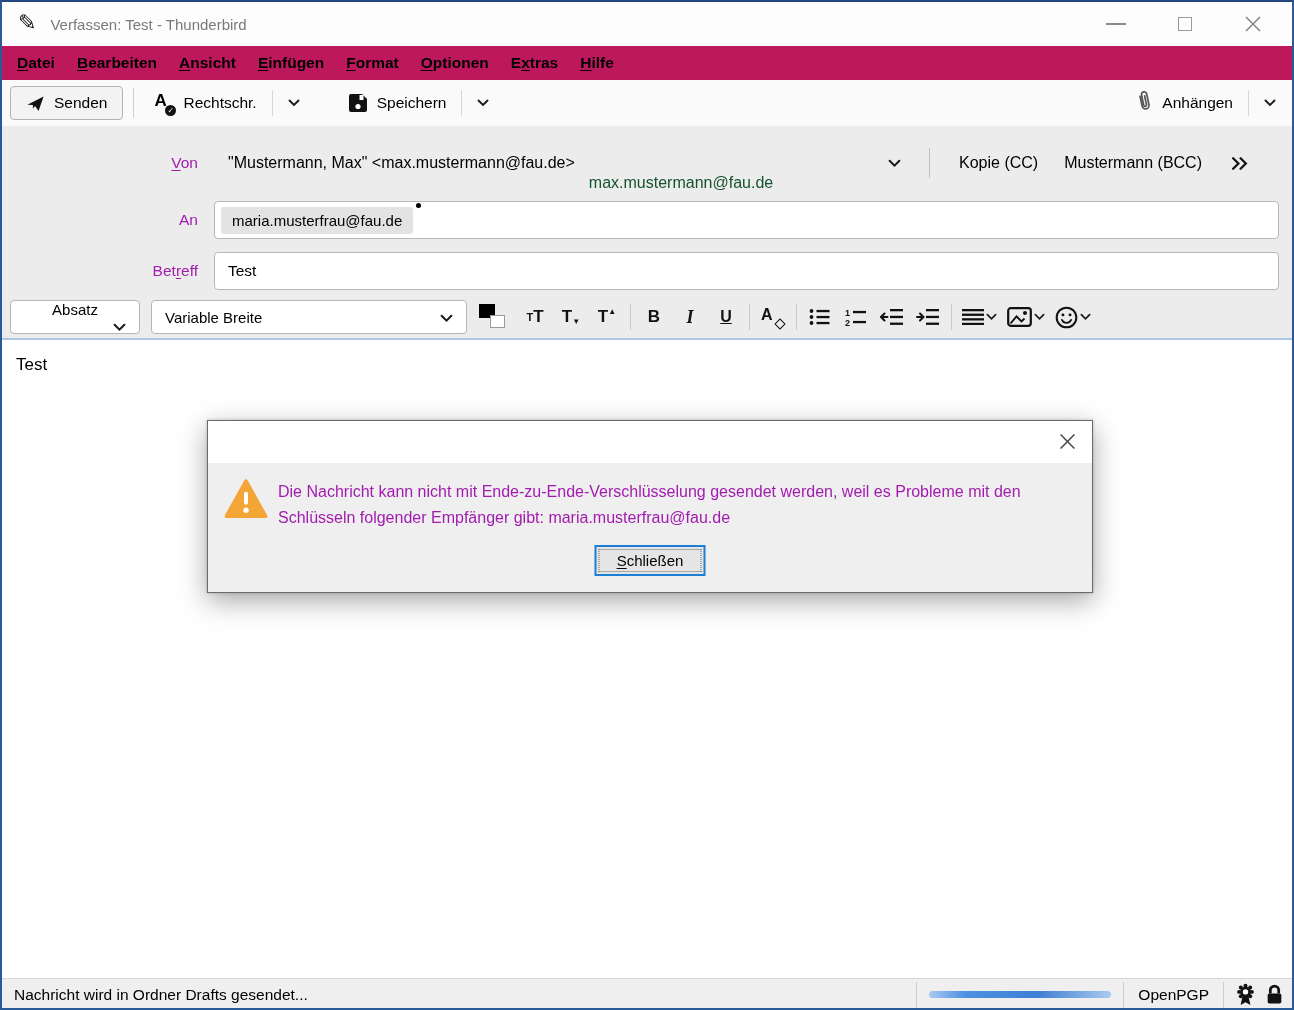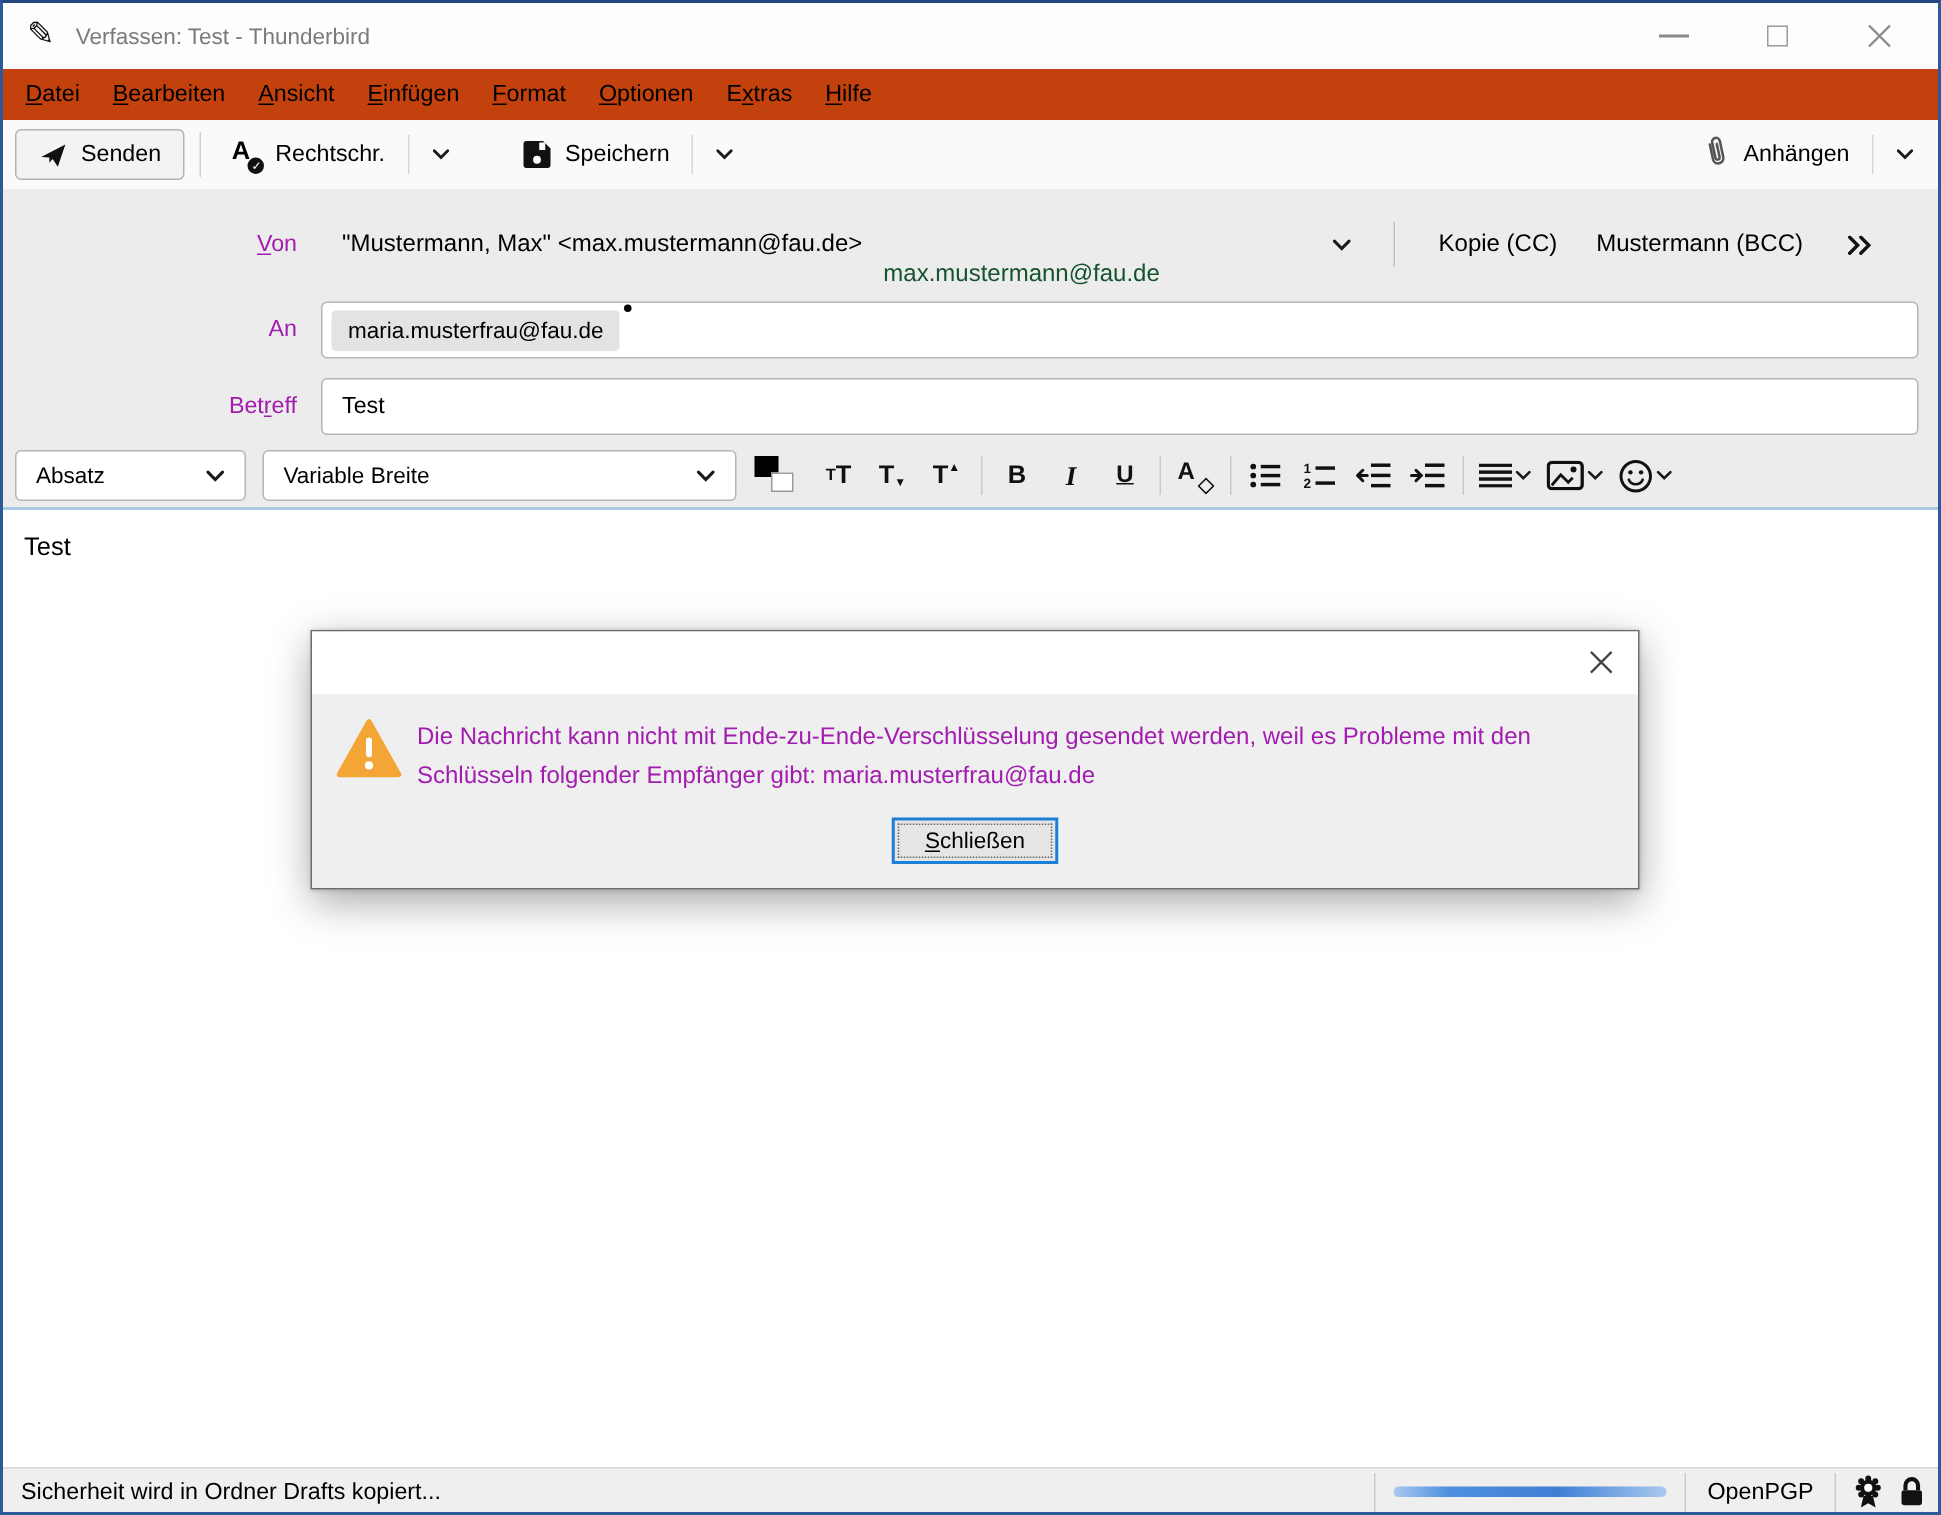--- a/index.html
+++ b/index.html
@@ -10,21 +10,21 @@
   
   .titlebar { height:44px; background:#fdfdfd; display:flex; align-items:center; padding:0 16px; }
   .pencil { font-size:22px; color:#111; line-height:1; transform:translateY(-1px); }
   .win-title { margin-left:14px; font-size:15px; color:#7a7a7a; }
   .win-controls { margin-left:auto; display:flex; align-items:center; gap:52px; padding-right:14px; }
   .btn-min { width:20px; height:2px; background:#8a8a8a; }
   .btn-max { width:14px; height:14px; border:1.5px solid #9b9b9b; }
   .btn-close svg { display:block; }
 
   
-  .menubar { height:34px; background:#c2410c; display:flex; align-items:center; padding-left:4px; }
+  .menubar { height:34px; background:#be185d; display:flex; align-items:center; padding-left:4px;font-weight:bold; }
   .menu-item { padding:0 11px; font-size:15.5px; color:#000; cursor:default; }
 
   
   .toolbar { height:46px; background:#fafafa; display:flex; align-items:center; padding:0 8px; }
   .send-btn { display:flex; align-items:center; gap:9px; height:34px; padding:0 15px; background:#f3f3f3; border:1px solid #b3b3b3; border-radius:4px; font-size:15.5px; }
   .tb-sep { width:1px; height:30px; background:#cfcfcf; margin:0 10px; }
   .tb-minisep { width:1px; height:26px; background:#d8d8d8; margin:0 7px; }
   .tool-group { display:flex; align-items:center; }
   .tool-btn { display:flex; align-items:center; gap:9px; padding:0 8px; height:34px; font-size:15.5px; }
   .chev-btn { display:flex; align-items:center; padding:0 8px; height:34px; }
@@ -50,21 +50,21 @@
   .row-betreff { position:absolute; top:126px; left:0; right:0; height:38px; display:flex; align-items:center; }
   .hdr-input { flex:1; height:38px; margin-left:16px; margin-right:13px; background:#fff; border:1px solid #b6b6b6; border-radius:4px; display:flex; align-items:center; padding:0 6px; }
   .pill { position:relative; background:#e3e3e3; border-radius:3px; padding:5px 11px; font-size:15px; color:#000; }
   .pill .dot { position:absolute; top:-4px; right:-8px; width:5px; height:5px; border-radius:50%; background:#000; }
   .subject-text { font-size:15.5px; padding-left:7px; color:#000; }
 
   
   .formatbar { height:44px; background:#ececec; border-bottom:2px solid #abc7e1; display:flex; align-items:center; padding:0 8px; }
   .select { height:34px; background:#fff; border:1px solid #b6b6b6; border-radius:4px; display:flex; align-items:center; padding:0 13px; font-size:15px; }
   .select .sel-chev { margin-left:auto; }
-  .sel-paragraph { width:154px; }
+  .sel-paragraph { width:130px;flex-direction:column; }
   .sel-font { width:316px; margin-left:11px; }
   .swatch { position:relative; width:32px; height:32px; margin:0 8px 0 10px; flex:0 0 32px; }
   .swatch .fg { position:absolute; left:2px; top:3px; width:16px; height:14px; background:#000; }
   .swatch .bg2 { position:absolute; left:13px; top:14px; width:15px; height:13px; background:#fff; border:1px solid #9a9a9a; }
   .fmt-btn { width:36px; height:34px; display:flex; align-items:center; justify-content:center; color:#111; }
   .fmt-sep { width:1px; height:26px; background:#c9c9c9; margin:0 5px; }
   .fmt-combo { display:flex; align-items:center; gap:2px; padding:0 5px; height:34px; }
   .ic-b { font-size:17px; font-weight:900; }
   .ic-i { font-size:18px; font-style:italic; font-weight:700; font-family:"Liberation Serif", serif; }
   .ic-u { font-size:16px; font-weight:700; text-decoration:underline; }
@@ -335,21 +335,21 @@
           <path d="M1.5 1.5 L6 6 L10.5 1.5" stroke="#1a1a1a" stroke-width="1.9" fill="none" stroke-linecap="round"></path>
         </svg>
     </div>
   </div>
 
   <div class="editor">
     <div class="body-text">Test</div>
   </div>
 
   <div class="statusbar">
-    <span class="status-text">Sicherheit wird in Ordner Drafts kopiert...</span>
+    <span class="status-text">Nachricht wird in Ordner Drafts gesendet...</span>
     <div class="status-right">
       <div class="st-sep"></div>
       <div class="progress"></div>
       <div class="st-sep"></div>
       <span class="openpgp">OpenPGP</span>
       <div class="st-sep"></div>
       <div class="status-icons">
         <svg width="23" height="23" viewBox="0 0 22 22">
             <circle cx="11" cy="8.5" r="5.2" fill="#111"></circle>
             <circle cx="11" cy="2.6" r="1.9" fill="#111"></circle>

